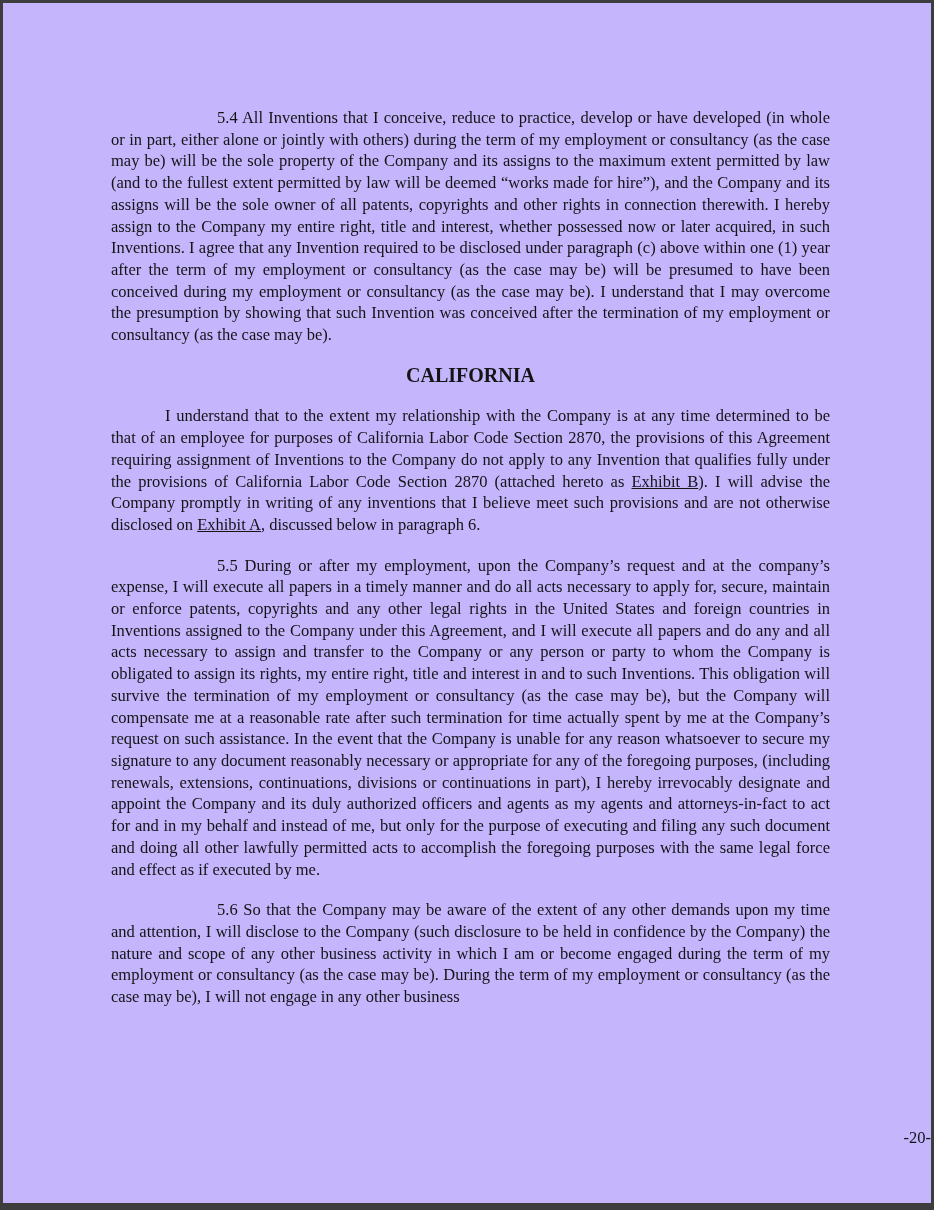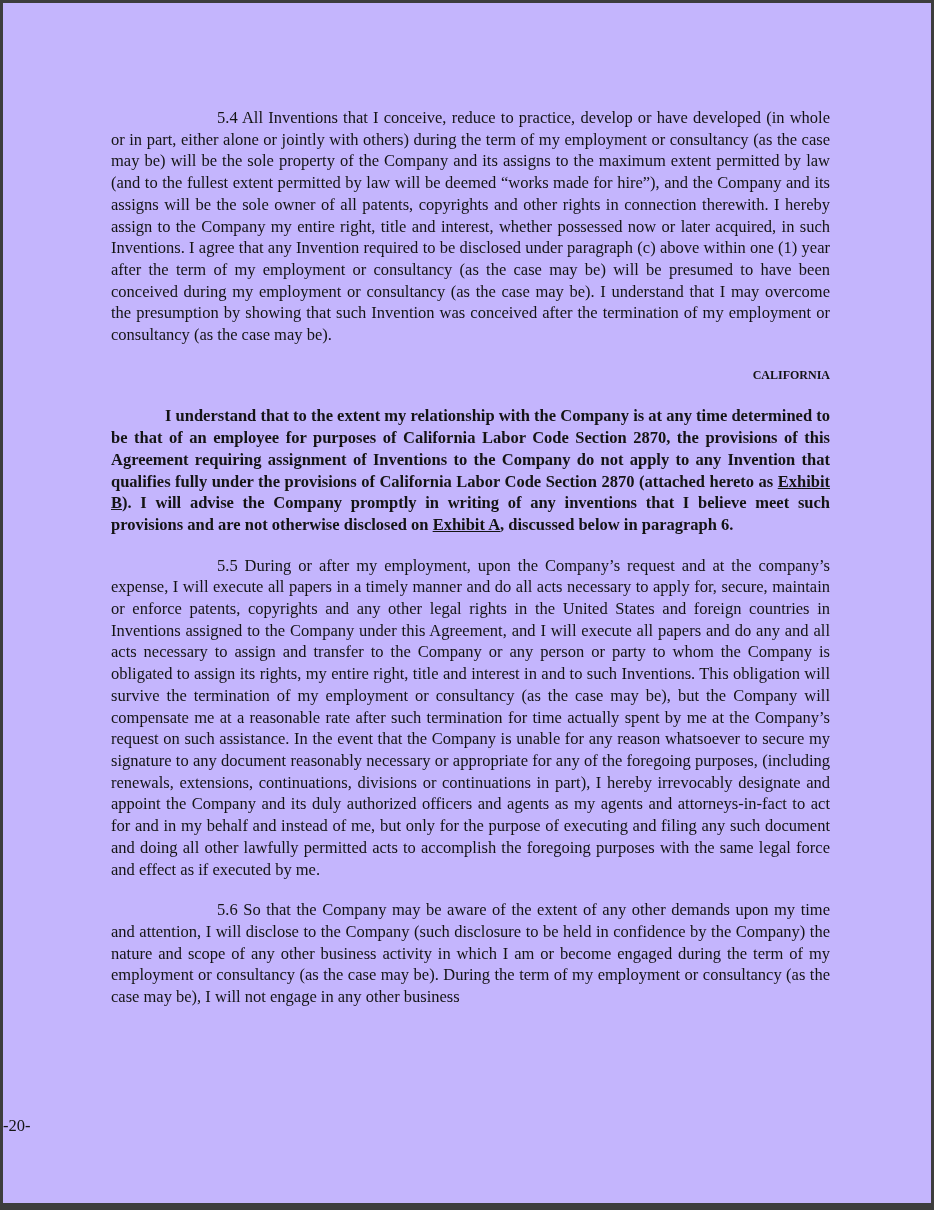--- a/index.html
+++ b/index.html
@@ -26,37 +26,36 @@
     text-align: justify;
   }
   .para {
     margin: 0 0 19px 0;
   }
   .indent-deep {
     text-indent: 106px;
   }
   .indent {
     text-indent: 54px;
-    font-weight: bold;
   }
   .heading {
     font-weight: bold;
     margin: 10px 0 19px 0;
-    text-align: right;
-    font-size: 12px;
+    text-align: center;
+    font-size: 20px;
   }
   .u {
     text-decoration: underline;
   }
   .footer {
     position: absolute;
     left: 0;
     right: 0;
-    bottom: 66px;
-    text-align: left;
+    bottom: 54px;
+    text-align: right;
   }
 </style>
 </head>
 <body>
 
 <div class="page">
   <div class="content">
 
     <p class="para indent-deep">5.4 All Inventions that I conceive, reduce to practice, develop or have developed (in whole or in part, either alone or jointly with others) during the term of my employment or consultancy (as the case may be) will be the sole property of the Company and its assigns to the maximum extent permitted by law (and to the fullest extent permitted by law will be deemed “works made for hire”), and the Company and its assigns will be the sole owner of all patents, copyrights and other rights in connection therewith. I hereby assign to the Company my entire right, title and interest, whether possessed now or later acquired, in such Inventions. I agree that any Invention required to be disclosed under paragraph (c) above within one (1) year after the term of my employment or consultancy (as the case may be) will be presumed to have been conceived during my employment or consultancy (as the case may be). I understand that I may overcome the presumption by showing that such Invention was conceived after the termination of my employment or consultancy (as the case may be).</p>
 

